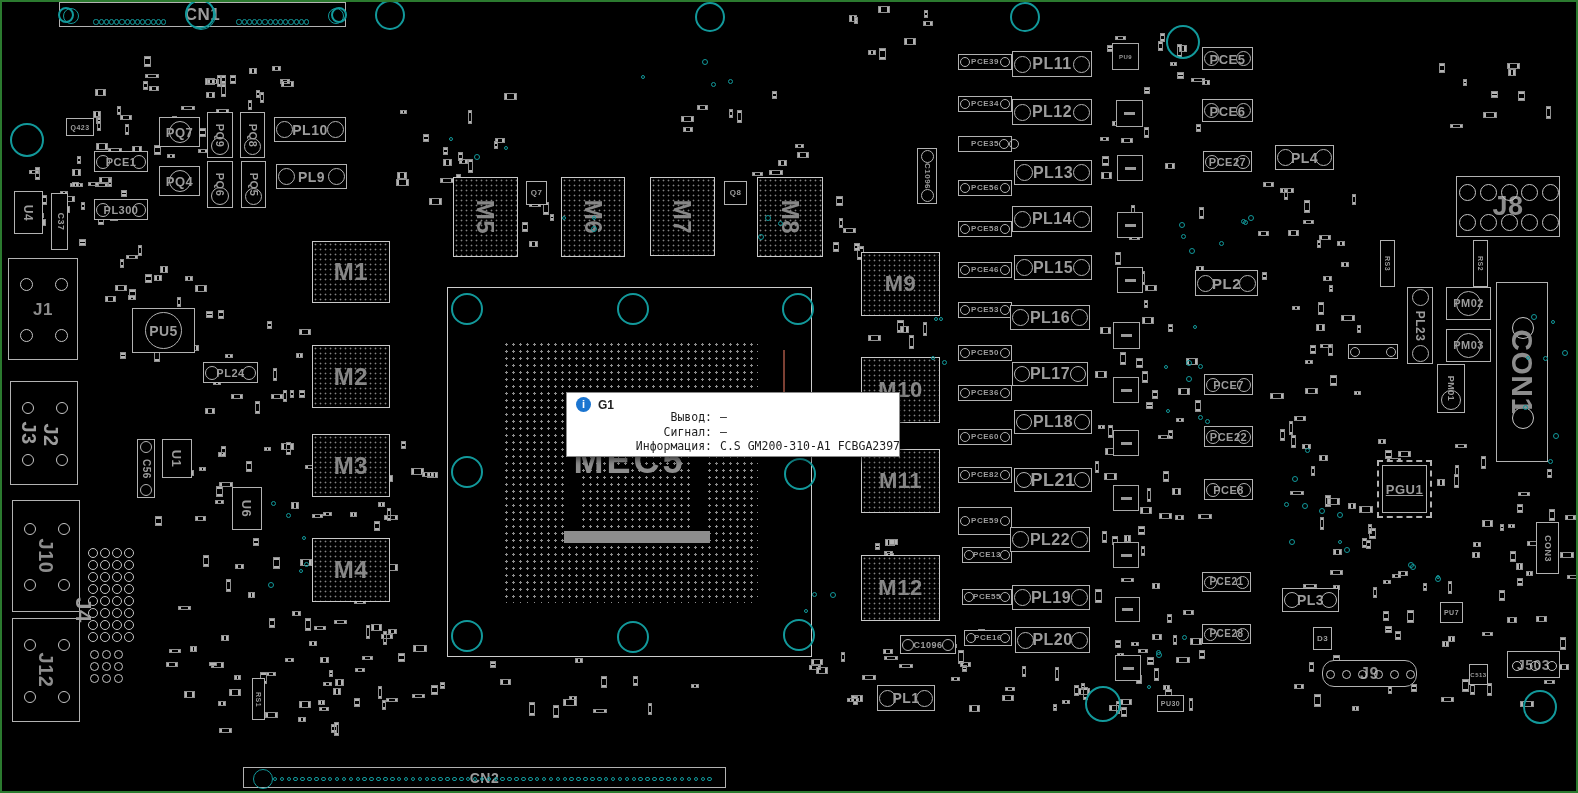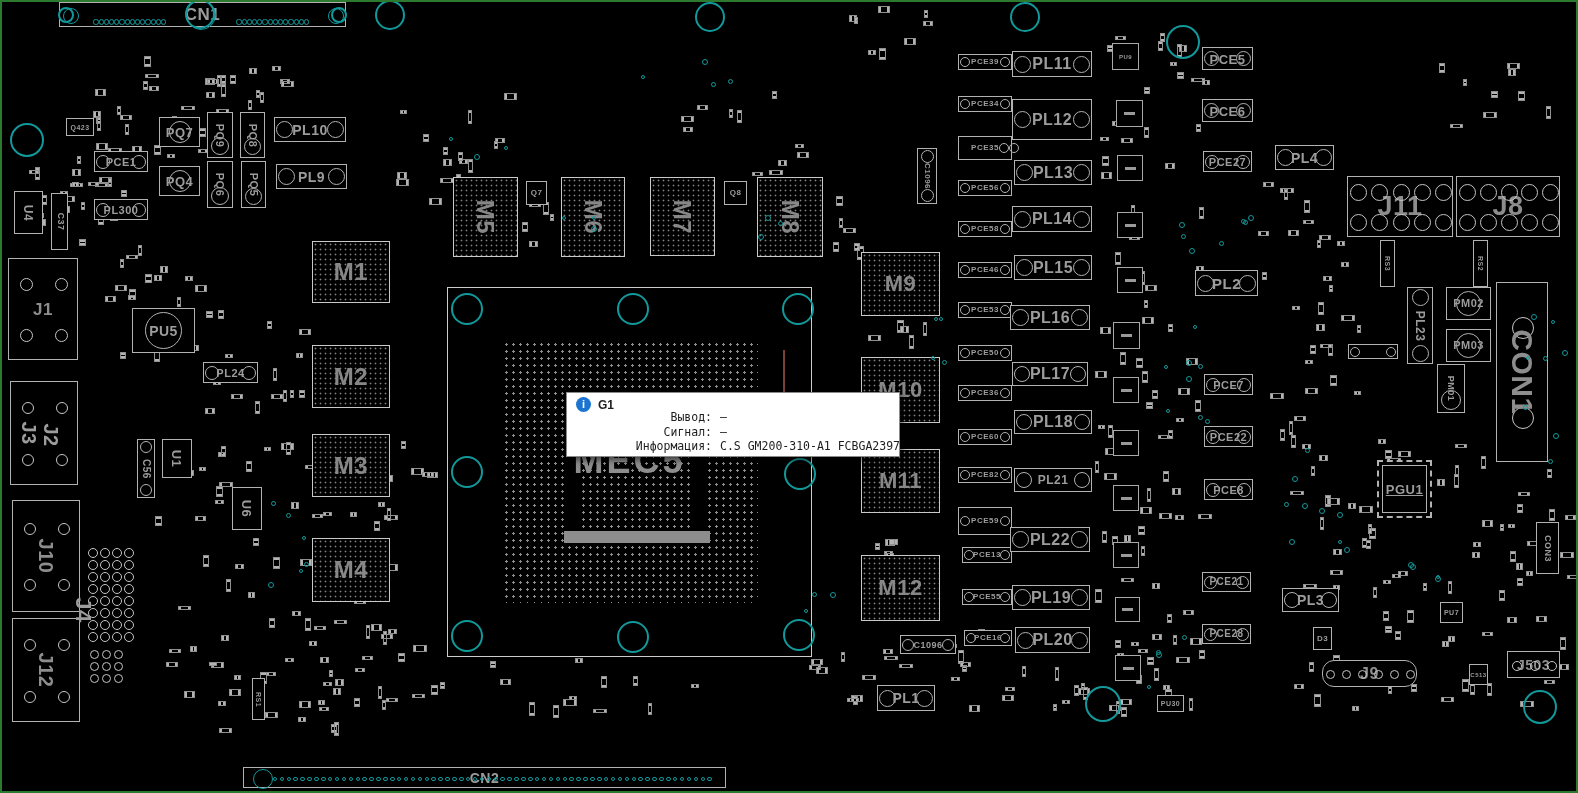--- a/index.html
+++ b/index.html
@@ -824,21 +824,21 @@
     <div class="comp ind" style="left: 958px; top: 54px; width: 54px; height: 16px;">
       <span class="cap" style="width: 10px; height: 10px;"></span>
       <span class="cap" style="width: 10px; height: 10px;"></span>
       <span class="lbl" style="font-size: 8px;">PCE39</span>
     </div>
     <div class="comp ind" style="left: 958px; top: 96px; width: 54px; height: 16px;">
       <span class="cap" style="width: 10px; height: 10px;"></span>
       <span class="cap" style="width: 10px; height: 10px;"></span>
       <span class="lbl" style="font-size: 8px;">PCE34</span>
     </div>
-    <div class="comp ind" style="left: 958px; top: 136px; width: 54px; height: 24px; padding-left: 40px;">
+    <div class="comp ind" style="left: 958px; top: 136px; width: 54px; height: 16px; padding-left: 40px;">
       <span class="cap" style="width: 10px; height: 10px;"></span>
       <span class="cap" style="width: 10px; height: 10px;"></span>
       <span class="lbl" style="font-size: 8px;">PCE35</span>
     </div>
     <div class="comp ind" style="left: 958px; top: 180px; width: 54px; height: 16px;">
       <span class="cap" style="width: 10px; height: 10px;"></span>
       <span class="cap" style="width: 10px; height: 10px;"></span>
       <span class="lbl" style="font-size: 8px;">PCE56</span>
     </div>
     <div class="comp ind" style="left: 958px; top: 221px; width: 54px; height: 16px;">
@@ -894,21 +894,21 @@
     <div class="comp ind" style="left: 964px; top: 630px; width: 48px; height: 16px;">
       <span class="cap" style="width: 10px; height: 10px;"></span>
       <span class="cap" style="width: 10px; height: 10px;"></span>
       <span class="lbl" style="font-size: 8px;">PCE16</span>
     </div>
     <div class="comp ind" style="left: 1012px; top: 51px; width: 80px; height: 26px;">
       <span class="cap" style="width: 17px; height: 17px;"></span>
       <span class="cap" style="width: 17px; height: 17px;"></span>
       <span class="lbl" style="font-size: 16px;">PL11</span>
     </div>
-    <div class="comp ind" style="left: 1012px; top: 99px; width: 80px; height: 41px;">
+    <div class="comp ind" style="left: 1012px; top: 99px; width: 80px; height: 26px;">
       <span class="cap" style="width: 17px; height: 17px;"></span>
       <span class="cap" style="width: 17px; height: 17px;"></span>
       <span class="lbl" style="font-size: 16px;">PL12</span>
     </div>
     <div class="comp ind" style="left: 1014px; top: 160px; width: 78px; height: 25px; text-decoration: underline;">
       <span class="cap" style="width: 17px; height: 17px;"></span>
       <span class="cap" style="width: 17px; height: 17px;"></span>
       <span class="lbl" style="font-size: 16px;">PL13</span>
     </div>
     <div class="comp ind" style="left: 1012px; top: 206px; width: 80px; height: 26px;">
@@ -932,21 +932,21 @@
       <span class="lbl" style="font-size: 16px;">PL17</span>
     </div>
     <div class="comp ind" style="left: 1014px; top: 410px; width: 78px; height: 24px;">
       <span class="cap" style="width: 16px; height: 16px;"></span>
       <span class="cap" style="width: 16px; height: 16px;"></span>
       <span class="lbl" style="font-size: 16px;">PL18</span>
     </div>
     <div class="comp ind" style="left: 1014px; top: 468px; width: 78px; height: 24px;">
       <span class="cap" style="width: 16px; height: 16px;"></span>
       <span class="cap" style="width: 16px; height: 16px;"></span>
-      <span class="lbl" style="font-size: 12px;">PL21</span>
+      <span class="lbl" style="font-size: 18px;">PL21</span>
     </div>
     <div class="comp ind" style="left: 1010px; top: 527px; width: 80px; height: 25px;">
       <span class="cap" style="width: 17px; height: 17px;"></span>
       <span class="cap" style="width: 17px; height: 17px;"></span>
       <span class="lbl" style="font-size: 16px;">PL22</span>
     </div>
     <div class="comp ind" style="left: 1012px; top: 585px; width: 78px; height: 25px;">
       <span class="cap" style="width: 17px; height: 17px;"></span>
       <span class="cap" style="width: 17px; height: 17px;"></span>
       <span class="lbl" style="font-size: 16px;">PL19</span>
@@ -1047,33 +1047,20 @@
     </div>
     <div class="comp ind" style="left: 1202px; top: 624px; width: 49px; height: 20px;">
       <span class="cap" style="width: 13px; height: 13px;"></span>
       <span class="cap" style="width: 13px; height: 13px;"></span>
       <span class="lbl" style="font-size: 10px;">PCE28</span>
     </div>
     <div class="comp ind" style="left: 1275px; top: 145px; width: 59px; height: 25px;">
       <span class="cap" style="width: 17px; height: 17px;"></span>
       <span class="cap" style="width: 17px; height: 17px;"></span>
       <span class="lbl" style="font-size: 14px;">PL4</span>
-    </div>
-    <div class="comp conn" style="left: 1347px; top: 176px; width: 106px; height: 61px;">
-      <span class="pin" style="width: 17px; height: 17px; left: 2.1px; top: 6.75px;"></span>
-      <span class="pin" style="width: 17px; height: 17px; left: 23.3px; top: 6.75px;"></span>
-      <span class="pin" style="width: 17px; height: 17px; left: 44.5px; top: 6.75px;"></span>
-      <span class="pin" style="width: 17px; height: 17px; left: 65.7px; top: 6.75px;"></span>
-      <span class="pin" style="width: 17px; height: 17px; left: 86.9px; top: 6.75px;"></span>
-      <span class="pin" style="width: 17px; height: 17px; left: 2.1px; top: 37.25px;"></span>
-      <span class="pin" style="width: 17px; height: 17px; left: 23.3px; top: 37.25px;"></span>
-      <span class="pin" style="width: 17px; height: 17px; left: 44.5px; top: 37.25px;"></span>
-      <span class="pin" style="width: 17px; height: 17px; left: 65.7px; top: 37.25px;"></span>
-      <span class="pin" style="width: 17px; height: 17px; left: 86.9px; top: 37.25px;"></span>
-      <span class="lbl" style="font-size: 27px;">J11</span>
     </div>
     <div class="comp conn" style="left: 1456px; top: 176px; width: 104px; height: 61px;">
       <span class="pin" style="width: 17px; height: 17px; left: 1.9px; top: 6.75px;"></span>
       <span class="pin" style="width: 17px; height: 17px; left: 22.7px; top: 6.75px;"></span>
       <span class="pin" style="width: 17px; height: 17px; left: 43.5px; top: 6.75px;"></span>
       <span class="pin" style="width: 17px; height: 17px; left: 64.3px; top: 6.75px;"></span>
       <span class="pin" style="width: 17px; height: 17px; left: 85.1px; top: 6.75px;"></span>
       <span class="pin" style="width: 17px; height: 17px; left: 1.9px; top: 37.25px;"></span>
       <span class="pin" style="width: 17px; height: 17px; left: 22.7px; top: 37.25px;"></span>
       <span class="pin" style="width: 17px; height: 17px; left: 43.5px; top: 37.25px;"></span>

